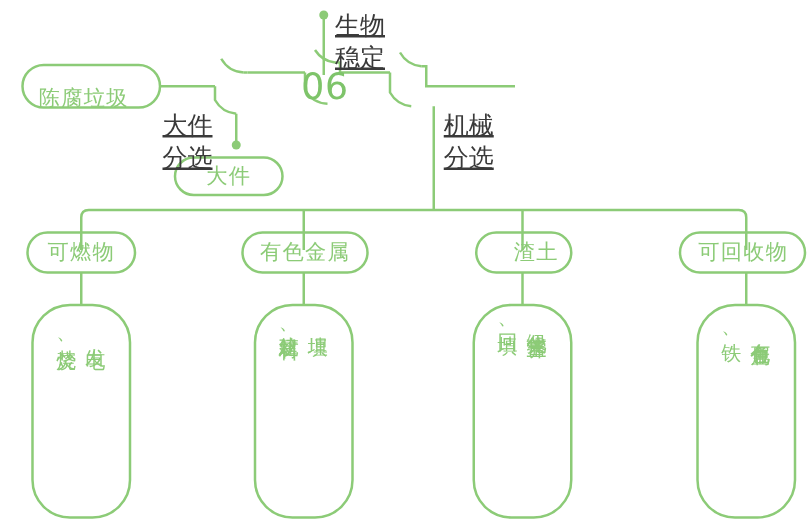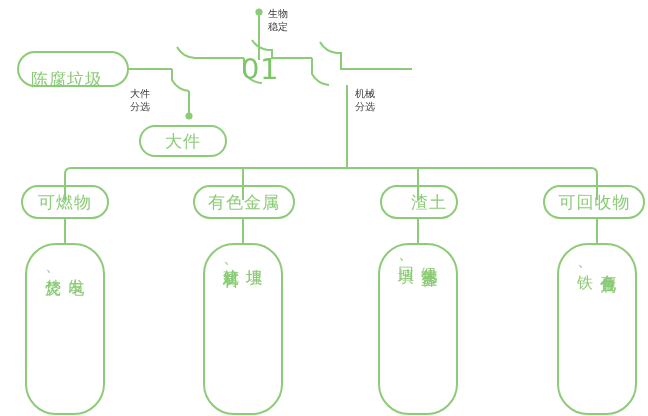--- a/index.html
+++ b/index.html
@@ -41,25 +41,26 @@
   
   .pill-label {
     font-size: 17px;
     color: #8ccb77;
     font-weight: 400;
     letter-spacing: 1px;
     text-align: center;
   }
   
   .annot {
-    font-size: 10px;
+    font-size: 20px;
     color: #3a3a3a;
     font-weight: 400;
     text-align: center;
     line-height: 1.28;
+    text-decoration: underline;
   }
   
   .vtext {
     font-size: 16px;
     color: #8ccb77;
     letter-spacing: 1px;
     writing-mode: vertical-rl;
     text-orientation: upright;
     line-height: 1.45;
     text-align: left;
@@ -130,21 +131,21 @@
 
       <rect x="18" y="52" width="110" height="34" rx="17" ry="17"></rect>
 
       <rect x="140" y="126" width="86" height="30" rx="15" ry="15"></rect>
 
     </g>
   </svg>
 
   <div class="ovl pill-label" style="left:18px; top:46px; width:98px;margin-top:24px;">陈腐垃圾</div>
 
-  <div class="ovl stage-num" style="left:241px; top:53px;">01</div>
+  <div class="ovl stage-num" style="left:241px; top:53px;">06</div>
 
   <div class="ovl annot" style="left:268px; top:8px; text-align:left;">
     <div>生物</div>
     <div>稳定</div>
   </div>
 
   <div class="ovl annot" style="left:130px; top:88px; text-align:left;">
     <div>大件</div>
     <div>分选</div>
   </div>

